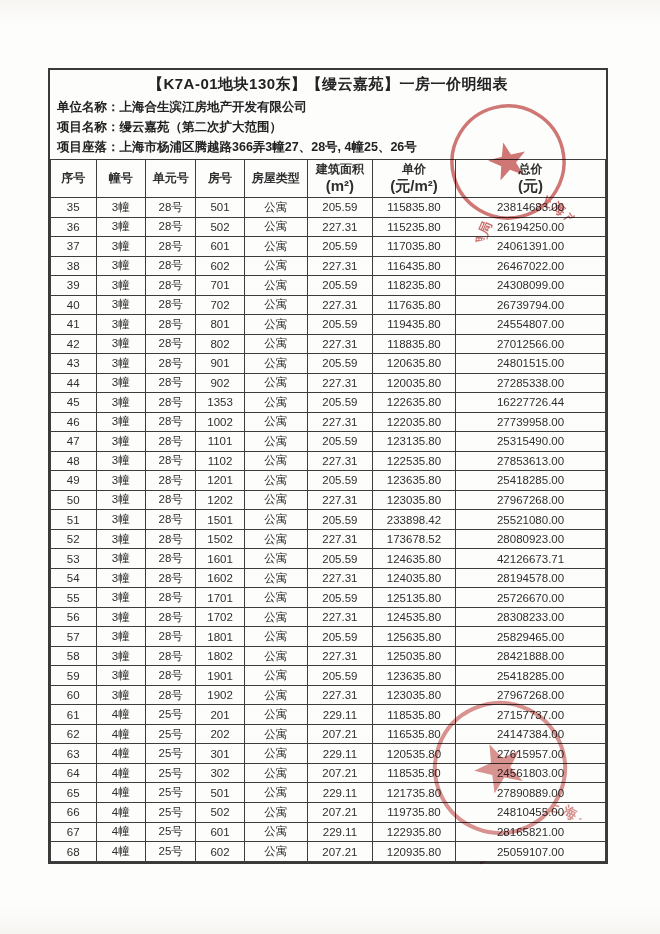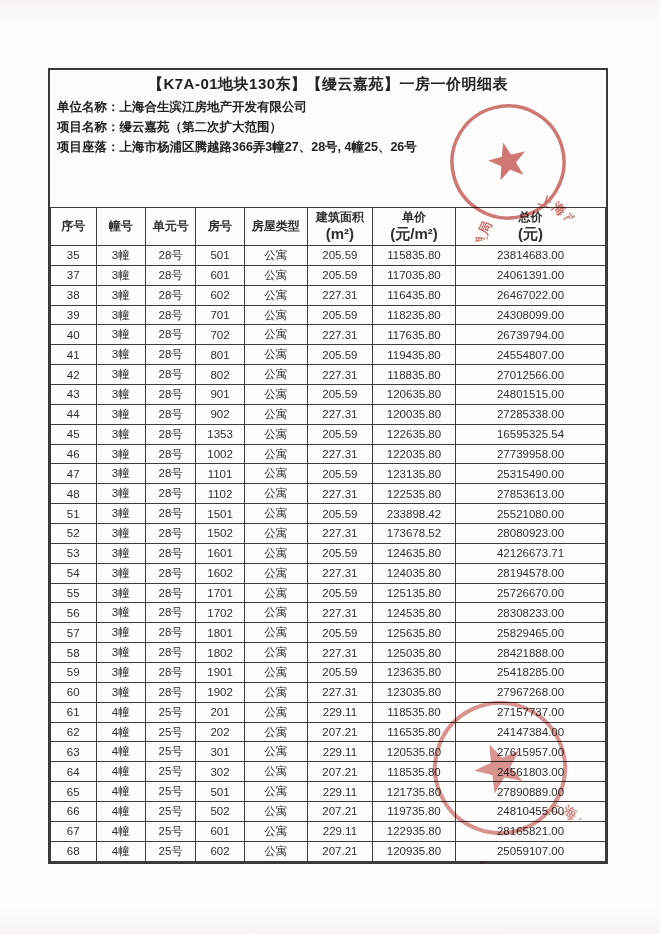--- a/index.html
+++ b/index.html
@@ -18,21 +18,21 @@
   .title{
     height:26px;line-height:28px;text-align:center;
     font-size:15px;font-weight:700;color:#222;letter-spacing:.5px;
     white-space:nowrap;
   }
   .meta{padding:1px 23px 2px 7px;}
   .meta-line{height:20px;line-height:20px;font-size:12.5px;color:#222;white-space:nowrap;}
   .meta-line .lbl{font-weight:700;}
   .meta-line .val{font-weight:600;}
   table.grid{
-    width:100%;flex:1 1 auto;border-collapse:collapse;table-layout:fixed;margin-top:48px;
+    width:100%;flex:1 1 auto;border-collapse:collapse;table-layout:fixed;
   }
   table.grid th, table.grid td{
     border:1px solid #3d3d3d;text-align:center;vertical-align:middle;
     padding:0;color:#2e2e2e;overflow:hidden;white-space:nowrap;
   }
   table.grid thead tr{height:38px;}
   table.grid th{font-size:12px;font-weight:700;line-height:1.25;}
   table.grid th .h2{font-size:15px;font-weight:700;}
   table.grid td{font-size:11.5px;font-weight:500;}
   
@@ -104,20 +104,30 @@
             <td>35</td>
             <td>3幢</td>
             <td>28号</td>
             <td>501</td>
             <td>公寓</td>
             <td>205.59</td>
             <td>115835.80</td>
             <td>23814683.00</td>
           </tr>
           <tr>
+            <td>36</td>
+            <td>3幢</td>
+            <td>28号</td>
+            <td>502</td>
+            <td>公寓</td>
+            <td>227.31</td>
+            <td>115235.80</td>
+            <td>26194250.00</td>
+          </tr>
+          <tr>
             <td>37</td>
             <td>3幢</td>
             <td>28号</td>
             <td>601</td>
             <td>公寓</td>
             <td>205.59</td>
             <td>117035.80</td>
             <td>24061391.00</td>
           </tr>
           <tr>
@@ -191,21 +201,21 @@
             <td>27285338.00</td>
           </tr>
           <tr>
             <td>45</td>
             <td>3幢</td>
             <td>28号</td>
             <td>1353</td>
             <td>公寓</td>
             <td>205.59</td>
             <td>122635.80</td>
-            <td>16595325.54</td>
+            <td>16227726.44</td>
           </tr>
           <tr>
             <td>46</td>
             <td>3幢</td>
             <td>28号</td>
             <td>1002</td>
             <td>公寓</td>
             <td>227.31</td>
             <td>122035.80</td>
             <td>27739958.00</td>
@@ -222,20 +232,40 @@
           </tr>
           <tr>
             <td>48</td>
             <td>3幢</td>
             <td>28号</td>
             <td>1102</td>
             <td>公寓</td>
             <td>227.31</td>
             <td>122535.80</td>
             <td>27853613.00</td>
+          </tr>
+          <tr>
+            <td>49</td>
+            <td>3幢</td>
+            <td>28号</td>
+            <td>1201</td>
+            <td>公寓</td>
+            <td>205.59</td>
+            <td>123635.80</td>
+            <td>25418285.00</td>
+          </tr>
+          <tr>
+            <td>50</td>
+            <td>3幢</td>
+            <td>28号</td>
+            <td>1202</td>
+            <td>公寓</td>
+            <td>227.31</td>
+            <td>123035.80</td>
+            <td>27967268.00</td>
           </tr>
           <tr>
             <td>51</td>
             <td>3幢</td>
             <td>28号</td>
             <td>1501</td>
             <td>公寓</td>
             <td>205.59</td>
             <td>233898.42</td>
             <td>25521080.00</td>

